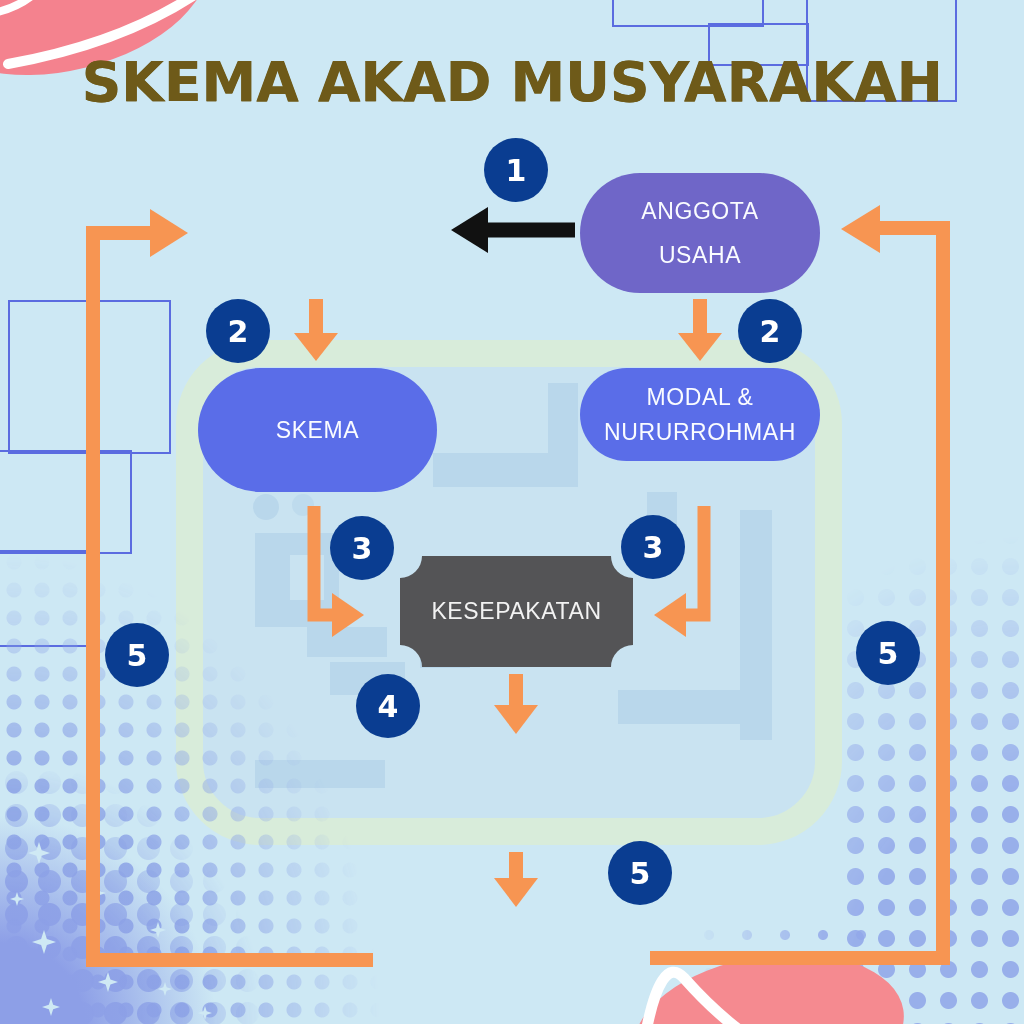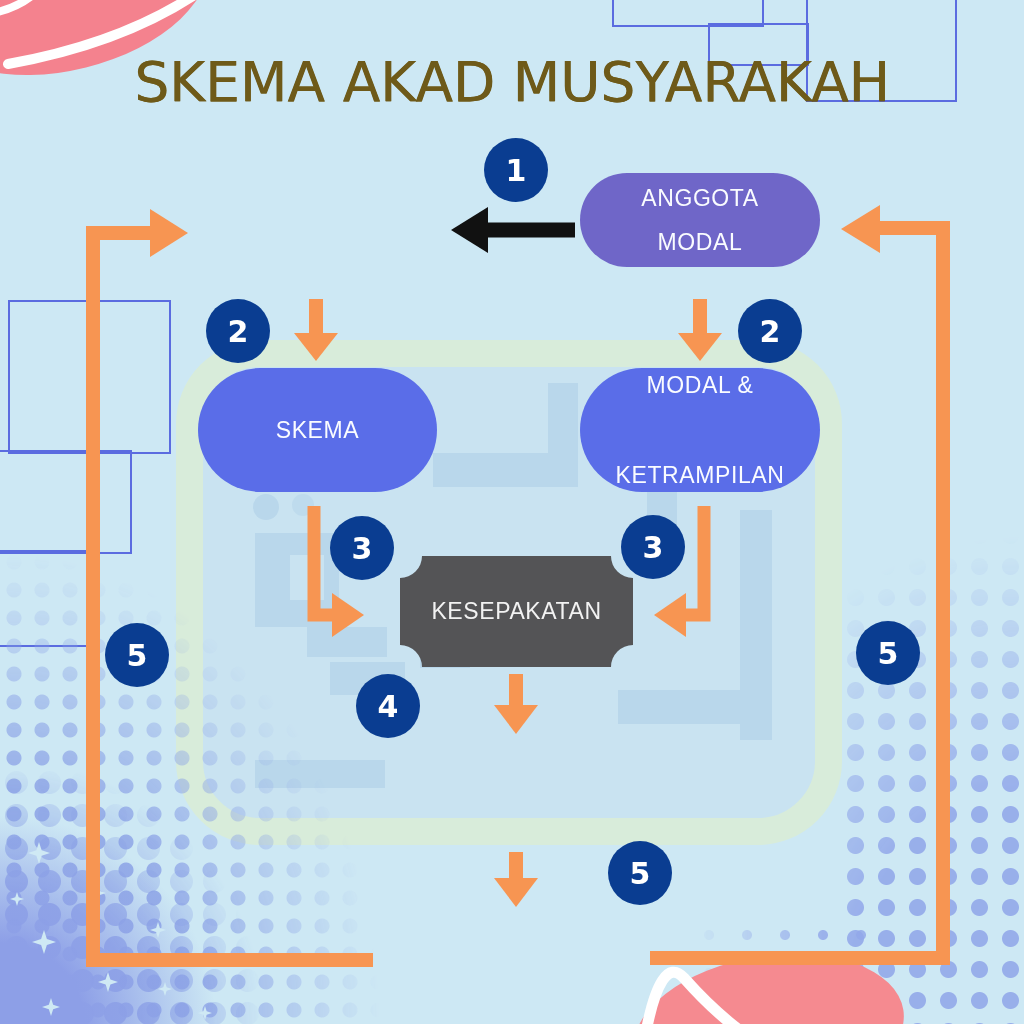--- a/index.html
+++ b/index.html
@@ -42,30 +42,30 @@
   .spark{position:absolute;background:#CFE9F4;
     clip-path:polygon(50% 0,62% 38%,100% 50%,62% 62%,50% 100%,38% 62%,0 50%,38% 38%);}
 
   
   .blob{position:absolute;border-radius:50%;}
   .blob-tl{left:-80px;top:-95px;width:292px;height:165px;background:#F4828E;transform:rotate(-14deg);}
   .blob-br{left:633px;top:956px;width:272px;height:150px;background:#F58A90;transform:rotate(-9deg);}
 
   
   .title{position:absolute;left:0;top:50px;width:100%;text-align:center;
-    font-family:"DejaVu Sans","Liberation Sans",sans-serif;font-weight:400;
+    font-family:"DejaVu Sans","Liberation Sans",sans-serif;font-weight:700;
     font-size:55px;color:#6E5A19;letter-spacing:0px;text-shadow:0.5px 0 0 #6E5A19;}
 
   
   .node{position:absolute;display:flex;flex-direction:column;align-items:center;justify-content:center;
     color:#FAFCFF;font-size:23px;letter-spacing:.6px;line-height:1.5;border-radius:62px;text-align:center;}
   .node-bmt{left:200px;top:175px;width:237px;height:118px;background:#17813B;}
-  .node-anggota{left:580px;top:173px;width:240px;height:94px;background:#6F66C8;gap:10px;}
+  .node-anggota{left:580px;top:173px;width:240px;height:120px;background:#6F66C8;gap:10px;}
   .node-modal{left:198px;top:368px;width:239px;height:124px;background:#5A6DE8;}
-  .node-mk{left:580px;top:368px;width:240px;height:124px;background:#5A6DE8;justify-content:space-between;}
+  .node-mk{left:580px;top:368px;width:240px;height:93px;background:#5A6DE8;}
   .node-usaha{left:398px;top:738px;width:235px;height:107px;background:#F45B5C;border-radius:54px;}
   .node-keuntungan{left:398px;top:908px;width:235px;height:105px;background:#0D47A3;border-radius:53px;}
   .ticket-wrap{left:400px;top:556px;width:233px;height:111px;border-radius:0;background:transparent;}
   .ticket-wrap svg{position:absolute;left:0;top:0;}
   .ticket-text{position:relative;z-index:1;display:flex;flex-direction:column;align-items:center;justify-content:center;
     width:100%;height:100%;color:#F2F2F2;font-size:23px;line-height:1.5;letter-spacing:.6px;}
 
   
   .badge{position:absolute;width:64px;height:64px;border-radius:50%;background:#0A3D91;
     display:flex;align-items:center;justify-content:center;color:#fff;
@@ -170,28 +170,28 @@
     <g>
       <path d="M 516,852 V 881" fill="none" stroke="#F79552" stroke-width="14"></path>
       <polygon points="494,878 538,878 516,907" fill="#F79552"></polygon>
     </g>
   </svg>
 
   <div class="title">SKEMA AKAD MUSYARAKAH</div>
 
   <div class="node node-anggota">
     <span>ANGGOTA</span>
-    <span>MODAL</span>
+    <span>USAHA</span>
   </div>
   <div class="node node-modal">
     <span>SKEMA</span>
   </div>
   <div class="node node-mk">
     <span>MODAL &amp;</span>
-    <span>KETRAMPILAN</span>
+    <span>NURURROHMAH</span>
   </div>
   <div class="node ticket-wrap">
     <svg width="233" height="111" viewBox="0 0 233 111">
       <path d="M22,0 L211,0 A22,22 0 0 0 233,22 L233,89 A22,22 0 0 0 211,111 L22,111 A22,22 0 0 0 0,89 L0,22 A22,22 0 0 0 22,0 Z" fill="#545456"></path>
     </svg>
     <div class="ticket-text">
       <span>KESEPAKATAN</span>
     </div>
   </div>
 

